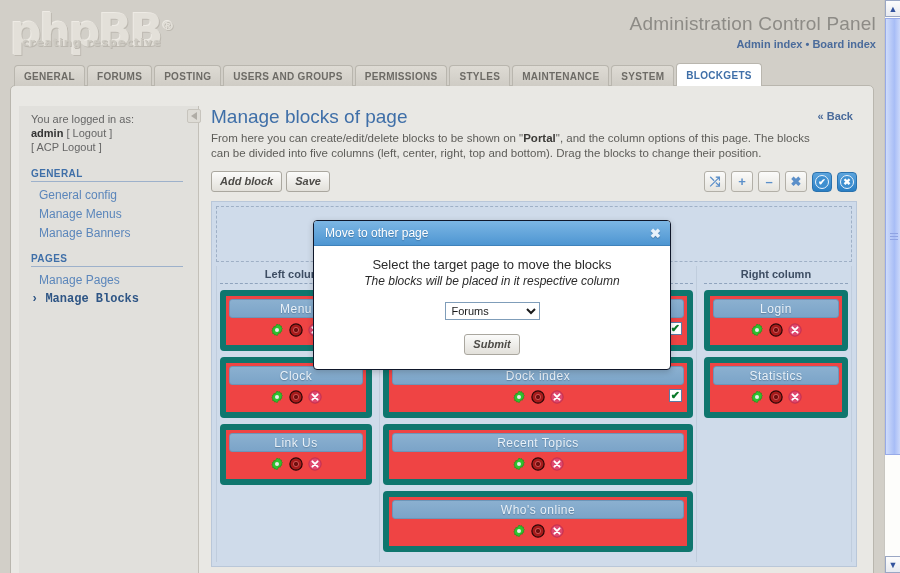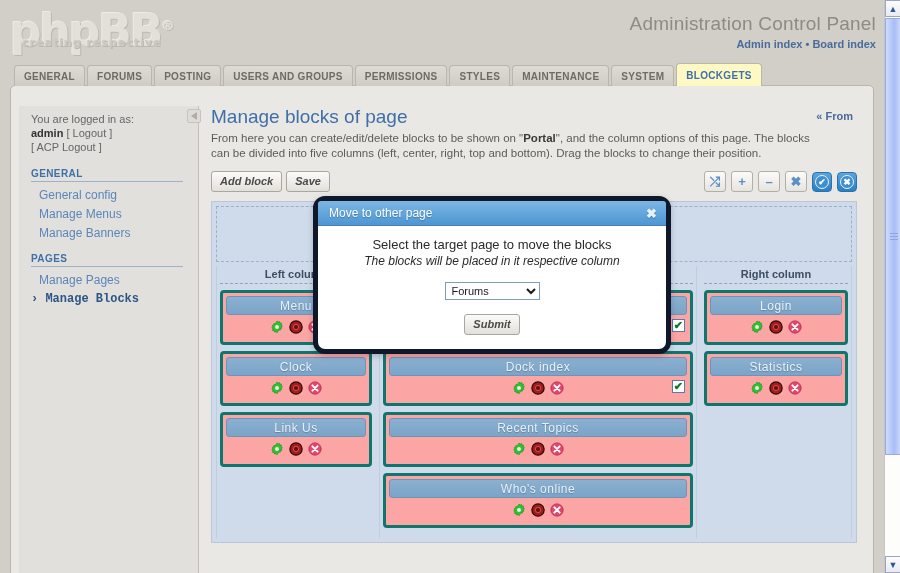--- a/index.html
+++ b/index.html
@@ -89,21 +89,21 @@
     font-weight: bold;
     color: #6d6b66;
     background: linear-gradient(#dedbd4, #cfccc5);
     border: 1px solid #b9b6ae;
     border-bottom: none;
     border-radius: 4px 4px 0 0;
     letter-spacing: .3px;
     white-space: nowrap;
   }
   .tab.active {
-    background: #fef9c3;
+    background: #ffffff;
     color: #3f6fa8;
     border-color: #b9b6ae;
     height: 23px;
     line-height: 23px;
   }
 
   
   #panel {
     position: absolute;
     left: 10px; top: 85px;
@@ -303,22 +303,22 @@
   .col-title {
     text-align: center;
     font-size: 11px;
     font-weight: bold;
     color: #3d4d63;
     padding: 2px 0 3px 0;
     border-bottom: 1px dashed #8fa3bd;
     margin-bottom: 6px;
   }
   .block {
-    background: #fca5a5;
-    border: 3px solid #0f766e;
+    background: #ef4444;
+    border: 6px solid #0f766e;
     border-radius: 4px;
     margin-bottom: 6px;
     padding: 3px;
   }
   .block-head {
     background: linear-gradient(#8bb0d0, #7ba4c8);
     border: 1px solid #6d95b8;
     border-radius: 3px;
     color: #e9f1f8;
     text-align: center;
@@ -347,25 +347,25 @@
     color: #0a7a2a;
     font-size: 11px;
     line-height: 11px;
     text-align: center;
     font-weight: bold;
   }
 
   
   #modal {
     position: absolute;
-    left: 313px; top: 196px;
+    left: 313px; top: 220px;
     width: 358px;
     background: #fff;
-    border: 5px solid #0f172a;
-    border-radius: 12px;
+    border: 1px solid #0f172a;
+    border-radius: 4px;
     box-shadow: 0 2px 6px rgba(0,0,0,.2);
     z-index: 50;
   }
   #modal-head {
     height: 25px;
     background: linear-gradient(#7cb6e4, #4e96d2);
     border-bottom: 1px solid #3f82bb;
     border-radius: 3px 3px 0 0;
     position: relative;
     color: #fff;
@@ -493,21 +493,21 @@
 
       <a href="#" class="side-link">Manage Menus</a>
       <a href="#" class="side-link">Manage Banners</a>
 
       <div class="side-head">PAGES</div>
       <a href="#" class="side-link">Manage Pages</a>
       <a href="#" class="side-link active">Manage Blocks</a>
     </div>
 
     <div id="content">
-      <a href="#" id="back-link">« From</a>
+      <a href="#" id="back-link">« Back</a>
       <h1 id="page-title">Manage blocks of page</h1>
       <div id="page-desc">
         <span>From here you can create/edit/delete blocks to be shown on "</span><b>Portal</b><span>", and the column options of this page. The blocks can be divided into five columns (left, center, right, top and bottom). Drag the blocks to change their position.</span>
       </div>
 
       <div id="toolbar">
         <div class="left-group">
           <button class="btn">Add block</button>
           <button class="btn">Save</button>
         </div>

